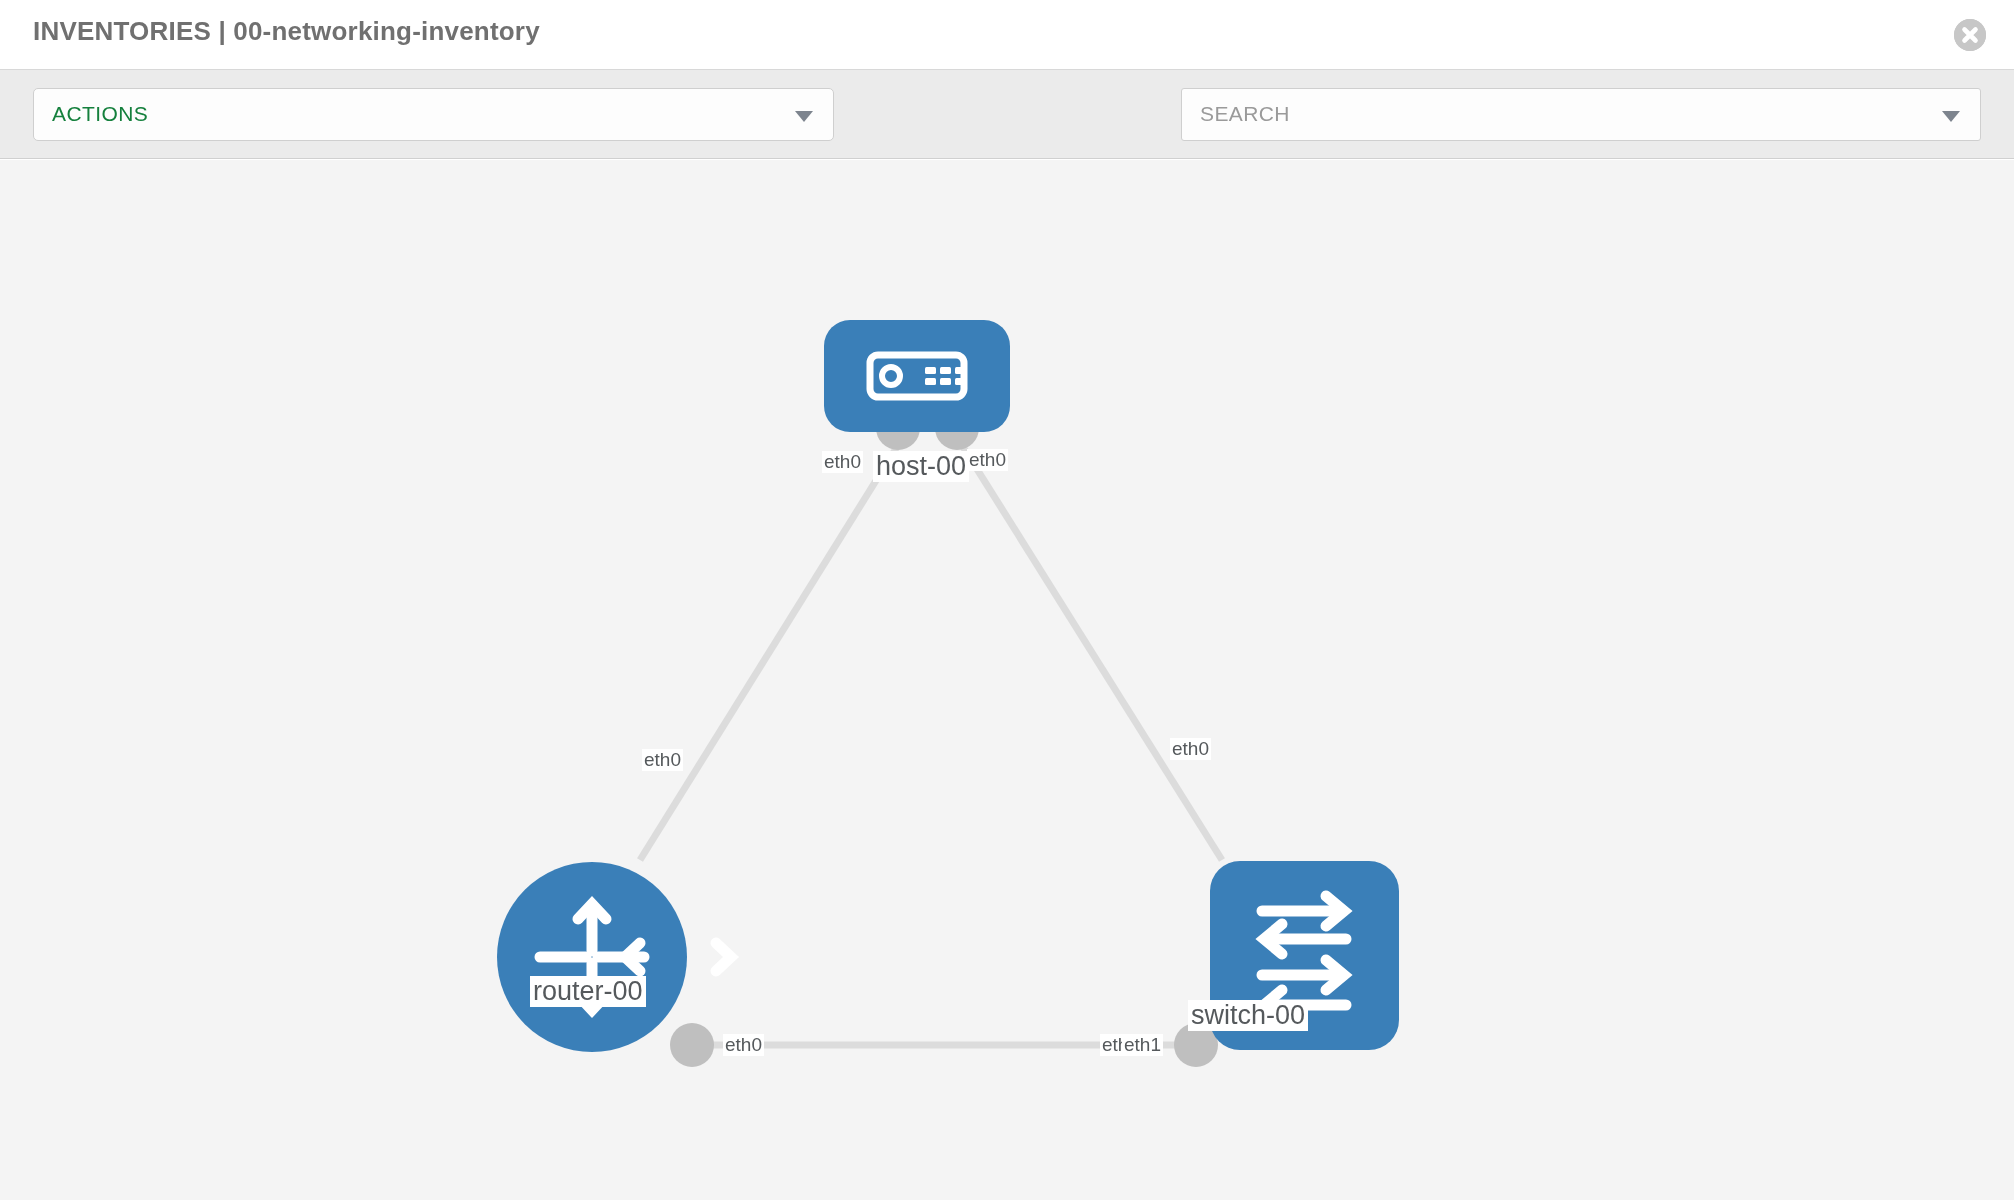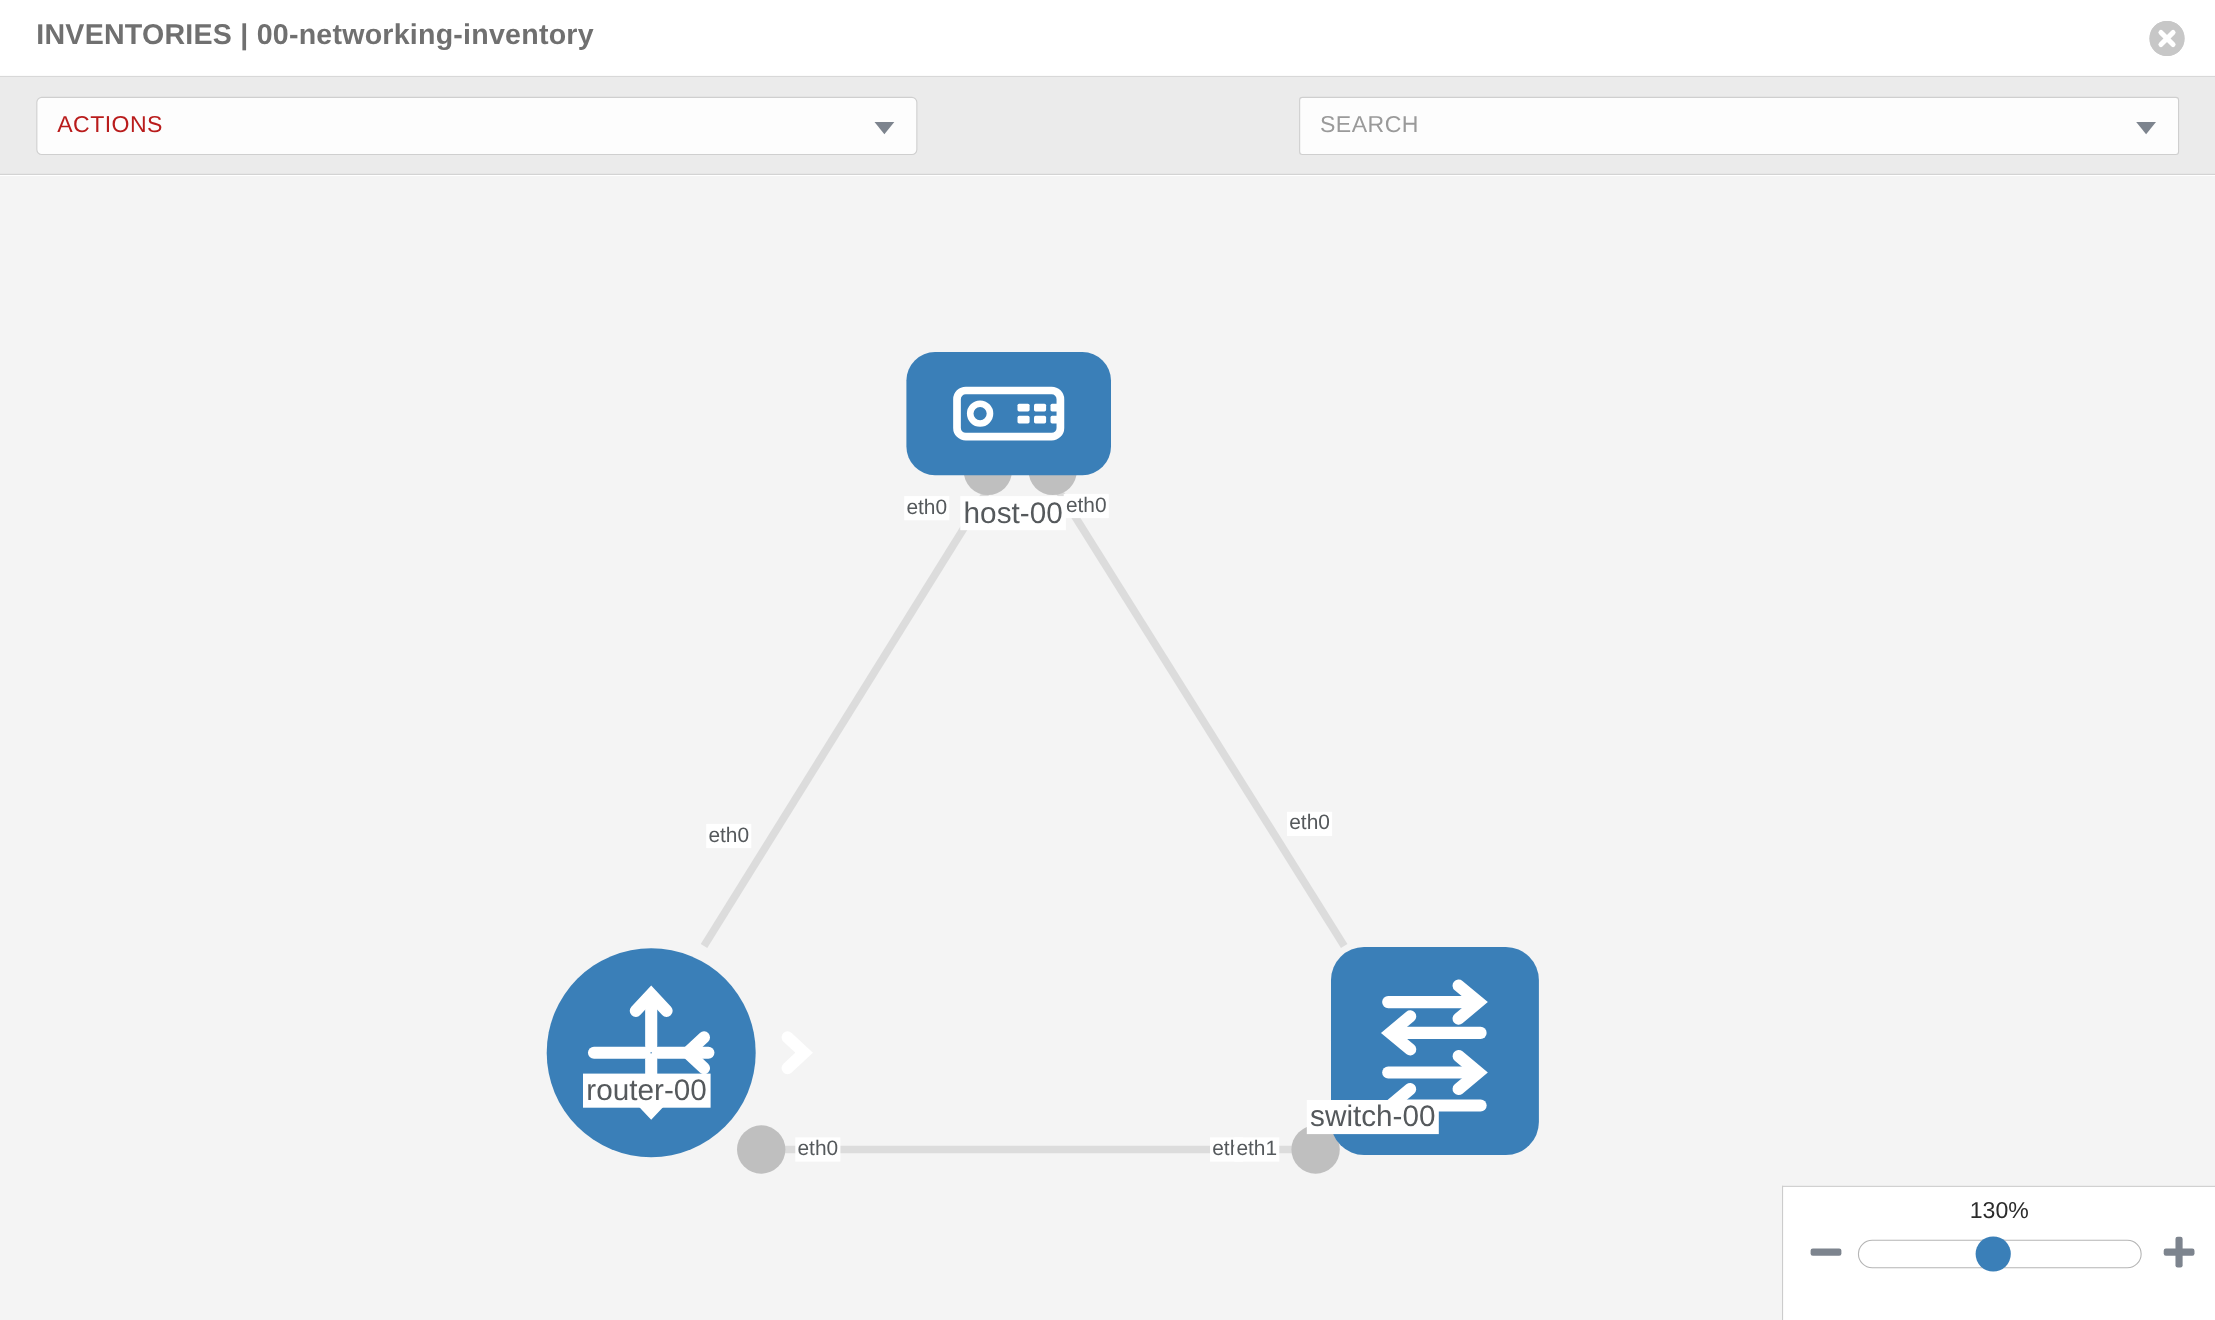--- a/index.html
+++ b/index.html
@@ -60,21 +60,21 @@
     width: 801px; height: 53px;
     background: #fdfdfd;
     border: 1px solid #cfcfcf;
     border-radius: 5px;
     cursor: pointer;
   }
   .actions-select .label {
     position: absolute;
     left: 18px; top: 13px;
     font-size: 21px;
-    color: #b91c1c;
+    color: #15803d;
     letter-spacing: 0.4px;
   }
   .caret {
     position: absolute;
     right: 20px; top: 22px;
     width: 0; height: 0;
     border-left: 9px solid transparent;
     border-right: 9px solid transparent;
     border-top: 11px solid #7d848e;
   }
@@ -303,33 +303,14 @@
 
     <div class="iface-label" style="left:1170px; top:578px;">eth0</div>
 
     <div class="iface-label" style="left:723px; top:874px;">eth0</div>
 
     <div class="iface-label" style="left:1100px; top:874px;">eth</div>
 
     <div class="iface-label" style="left:1122px; top:874px;">eth1</div>
   </div>
 
-  <div class="zoom-panel">
-    <div class="zoom-value">130%</div>
-
-    <div class="zoom-minus">
-      <svg width="34" height="34" viewBox="0 0 34 34" aria-hidden="true">
-        <rect x="3" y="14" width="28" height="6.5" rx="2" fill="#7d848e"></rect>
-      </svg>
-    </div>
-
-    <div class="zoom-track"></div>
-    <div class="zoom-thumb"></div>
-
-    <div class="zoom-plus">
-      <svg width="34" height="34" viewBox="0 0 34 34" aria-hidden="true">
-        <rect x="3" y="14" width="28" height="6.5" rx="2" fill="#7d848e"></rect>
-        <rect x="13.7" y="3.3" width="6.5" height="28" rx="2" fill="#7d848e"></rect>
-      </svg>
-    </div>
-  </div>
 
 </div>
 
 </body></html>

